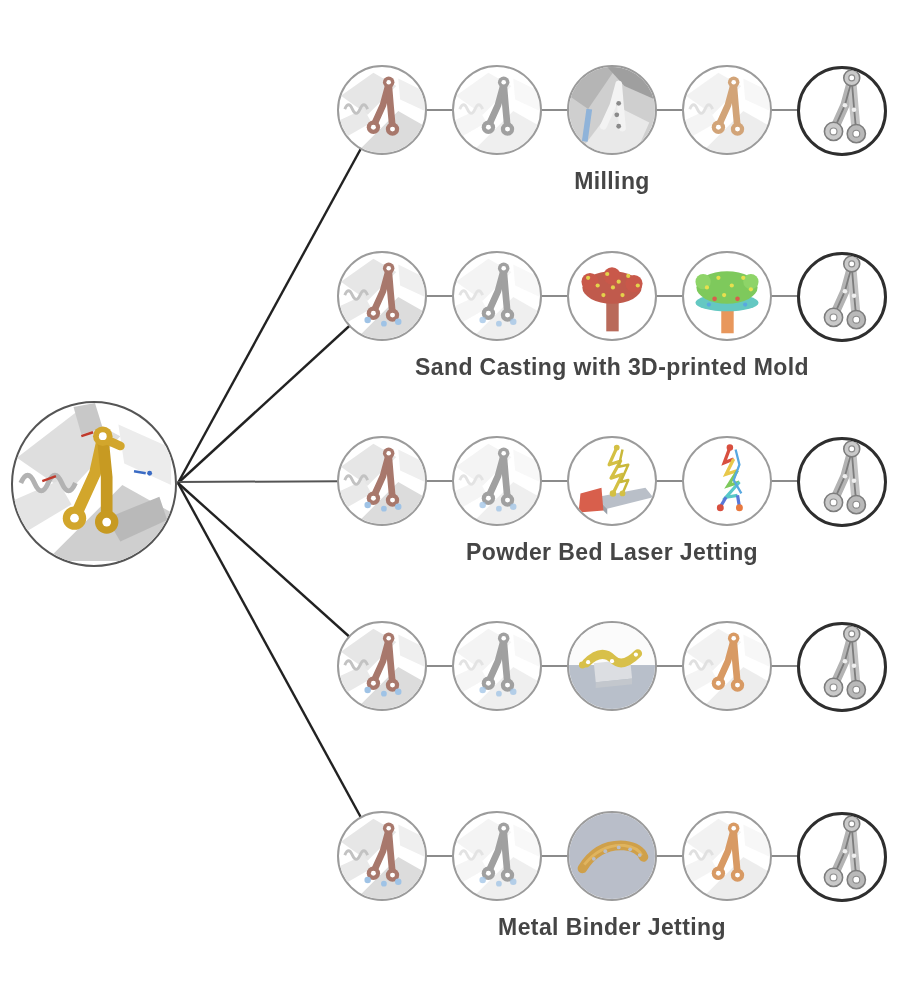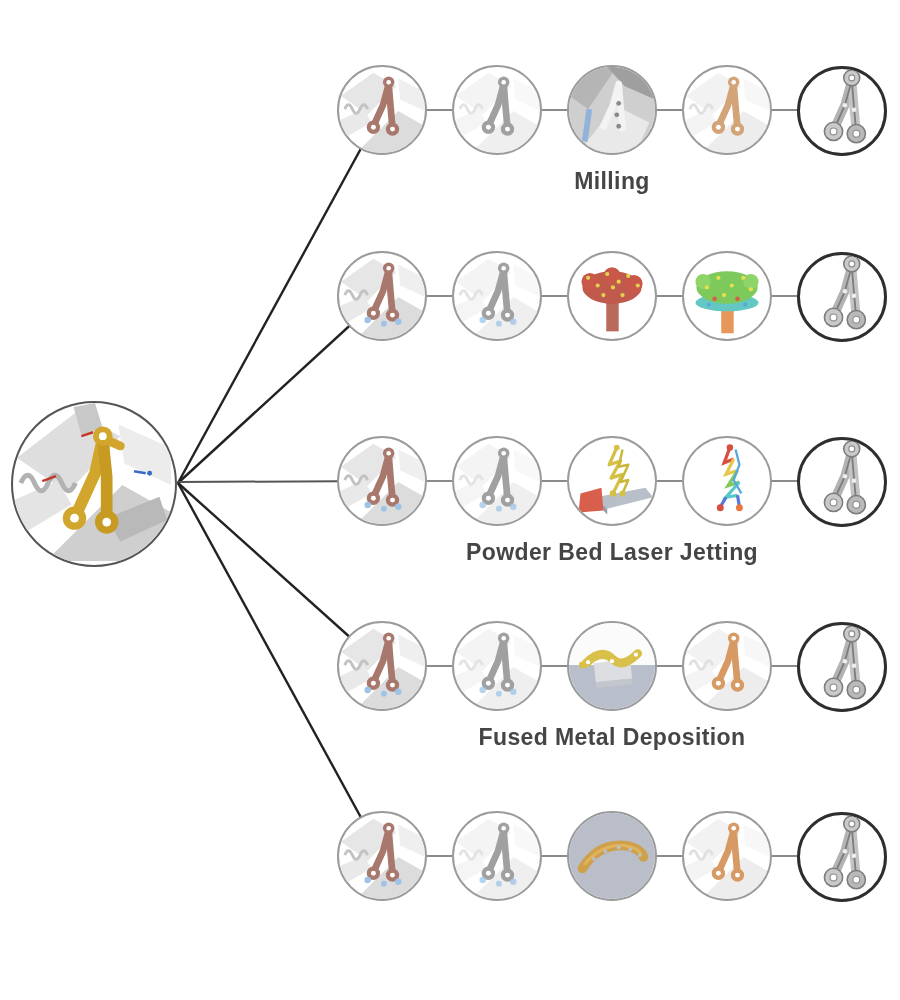--- a/index.html
+++ b/index.html
@@ -275,20 +275,21 @@
   <div class="circ r2 c4">
     <svg viewBox="0 0 90 90">
         <use href="#s-treesim"></use>
       </svg>
   </div>
   <div class="circ final r2 c5">
     <svg viewBox="0 0 90 90">
         <use href="#s-final"></use>
       </svg>
   </div>
+  <div class="plabel" style="top:354px;">Sand Casting with 3D-printed Mold</div>
 
   <div class="circ r3 c1">
     <svg viewBox="0 0 90 90" style="color:#a8786c">
         <use href="#s-ctx"></use>
         <use href="#s-part"></use>
         <use href="#s-dots"></use>
       </svg>
   </div>
   <div class="circ r3 c2">
     <svg viewBox="0 0 90 90" style="color:#a0a0a0">
@@ -337,21 +338,20 @@
     <svg viewBox="0 0 90 90" style="color:#d89a64">
         <use href="#s-ctx" opacity="0.5"></use>
         <use href="#s-part"></use>
       </svg>
   </div>
   <div class="circ final r4 c5">
     <svg viewBox="0 0 90 90">
         <use href="#s-final"></use>
       </svg>
   </div>
-  <div class="plabel" style="top:724px;">Fused Metal Deposition</div>
 
   <div class="circ r5 c1">
     <svg viewBox="0 0 90 90" style="color:#a8786c">
         <use href="#s-ctx"></use>
         <use href="#s-part"></use>
         <use href="#s-dots"></use>
       </svg>
   </div>
   <div class="circ r5 c2">
     <svg viewBox="0 0 90 90" style="color:#a0a0a0">
@@ -369,14 +369,15 @@
     <svg viewBox="0 0 90 90" style="color:#d89a64">
         <use href="#s-ctx" opacity="0.5"></use>
         <use href="#s-part"></use>
       </svg>
   </div>
   <div class="circ final r5 c5">
     <svg viewBox="0 0 90 90">
         <use href="#s-final"></use>
       </svg>
   </div>
+  <div class="plabel" style="top:914px;">Metal Binder Jetting</div>
 
 </div>
 
 </body></html>

